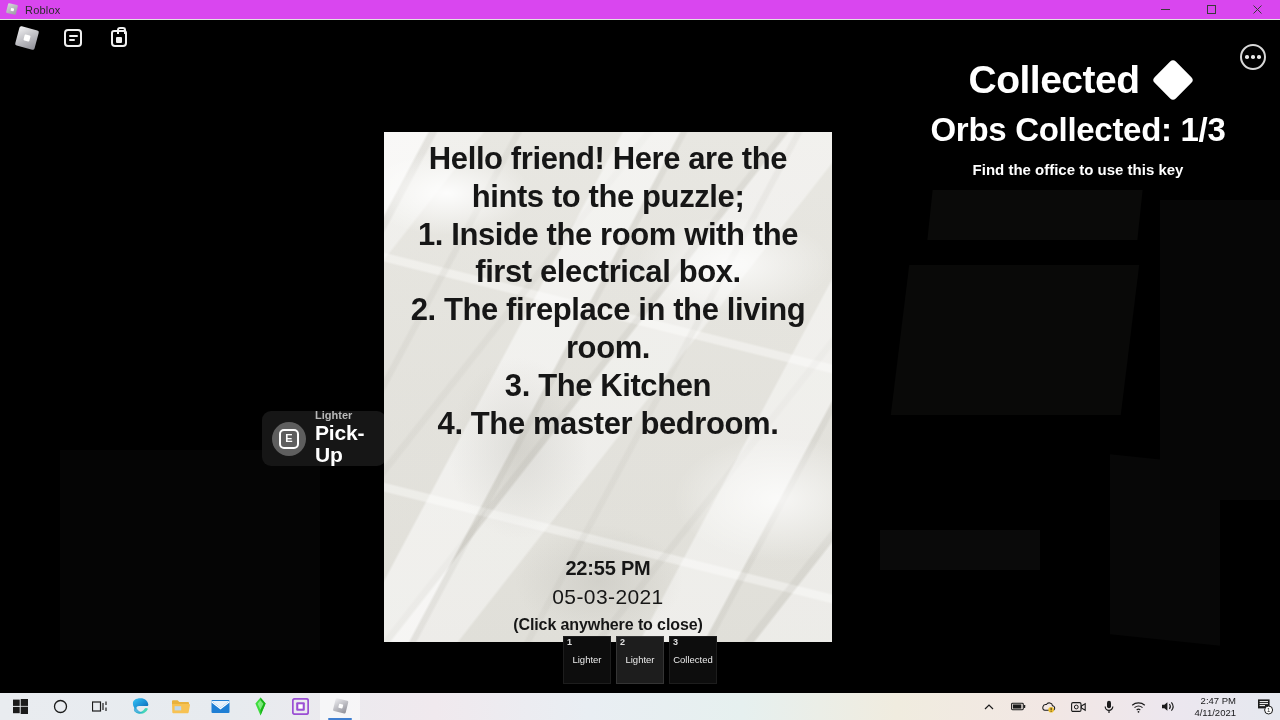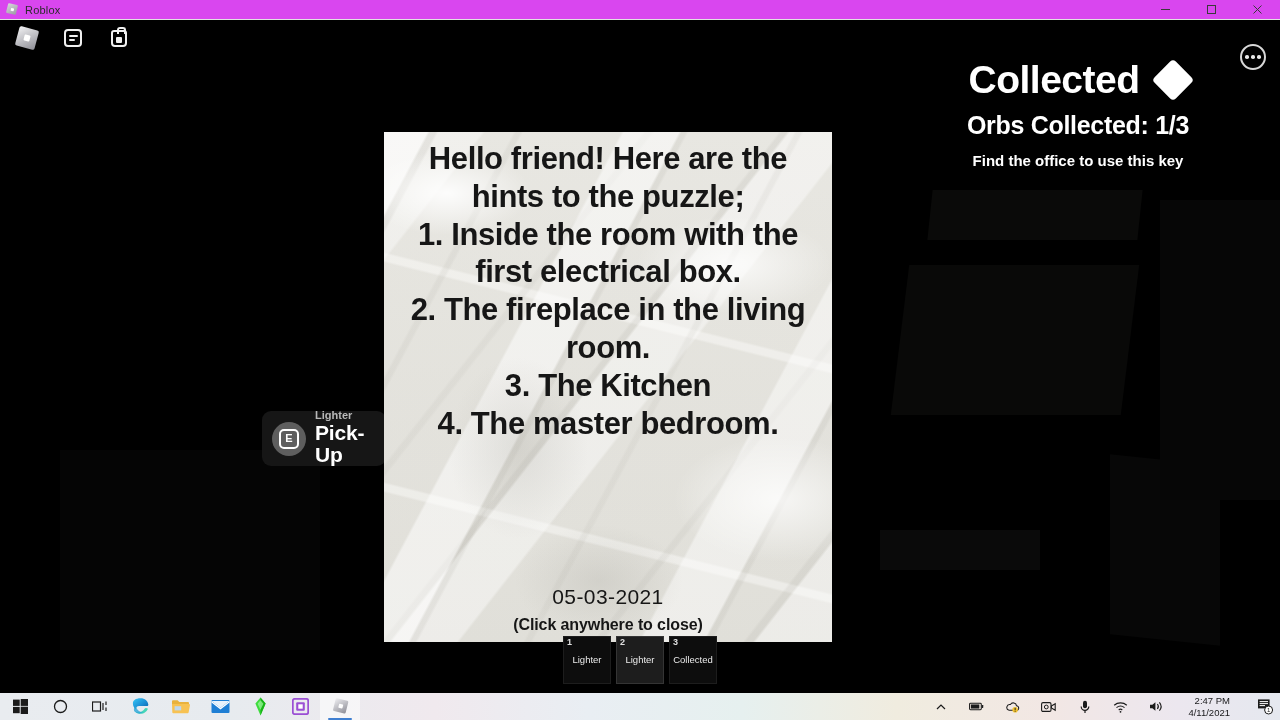--- a/index.html
+++ b/index.html
@@ -100,21 +100,21 @@
     display:flex; align-items:center; justify-content:center; gap:18px;
   }
   #obj-title{
     font-size:39px; font-weight:bold; letter-spacing:-0.5px; line-height:1;
   }
   #obj-diamond{
     width:30px; height:30px; background:#fff; transform:rotate(45deg);
     border-radius:4px; flex:none;
   }
   #obj-orbs{
-    margin-top:12px; font-size:25px; font-weight:bold; letter-spacing:-0.3px;
+    margin-top:12px; font-size:33px; font-weight:bold; letter-spacing:-0.3px;
   }
   #obj-hint{
     margin-top:12px; font-size:15px; font-weight:bold;
   }
 
   
   #pickup{
     position:absolute; left:262px; top:391px; width:124px; height:55px;
     background:rgba(24,24,24,0.93); border-radius:9px;
     display:flex; align-items:center; padding-left:10px; gap:9px;
@@ -185,21 +185,21 @@
   }
   .tb-btn{
     width:40px; height:27px; display:flex; align-items:center; justify-content:center;
     position:relative; cursor:pointer;
   }
   .tb-btn.active{ background:rgba(255,255,255,.55); }
   .tb-btn .underline{
     position:absolute; bottom:0; left:8px; width:24px; height:2.5px;
     background:#3f7fd1; border-radius:1px;
   }
-  #tray{ margin-left:auto; display:flex; align-items:center; height:27px; padding-right:4px; gap:21px; }
+  #tray{ margin-left:auto; display:flex; align-items:center; height:27px; padding-right:4px; gap:15px; }
   .tray-ico{ width:15px; height:15px; display:flex; align-items:center; justify-content:center; cursor:pointer; }
   #tray-clock{
     font-size:9.5px; color:#18181a; line-height:1.22; text-align:right; cursor:pointer;
     padding:0 3px; font-family:"Liberation Sans", sans-serif;
   }
   #tray-notify{ width:22px; height:27px; display:flex; align-items:center; justify-content:center; position:relative; cursor:pointer; }
 </style>
 </head>
 <body>
 
@@ -273,20 +273,21 @@
     </div>
   </div>
 
   <div id="note">
     <div id="note-body">Hello friend! Here are the hints to the puzzle;
 1. Inside the room with the first electrical box.
 2. The fireplace in the living room.
 3. The Kitchen
 4. The master bedroom.</div>
     <div id="note-footer">
+      <div id="note-time">22:55 PM</div>
       <div id="note-date">05-03-2021</div>
       <div id="note-close">(Click anywhere to close)</div>
     </div>
   </div>
 
   <div id="hotbar">
     <div class="slot">
       <div class="slot-num">1</div>
       <div class="slot-label">Lighter</div>
     </div>

